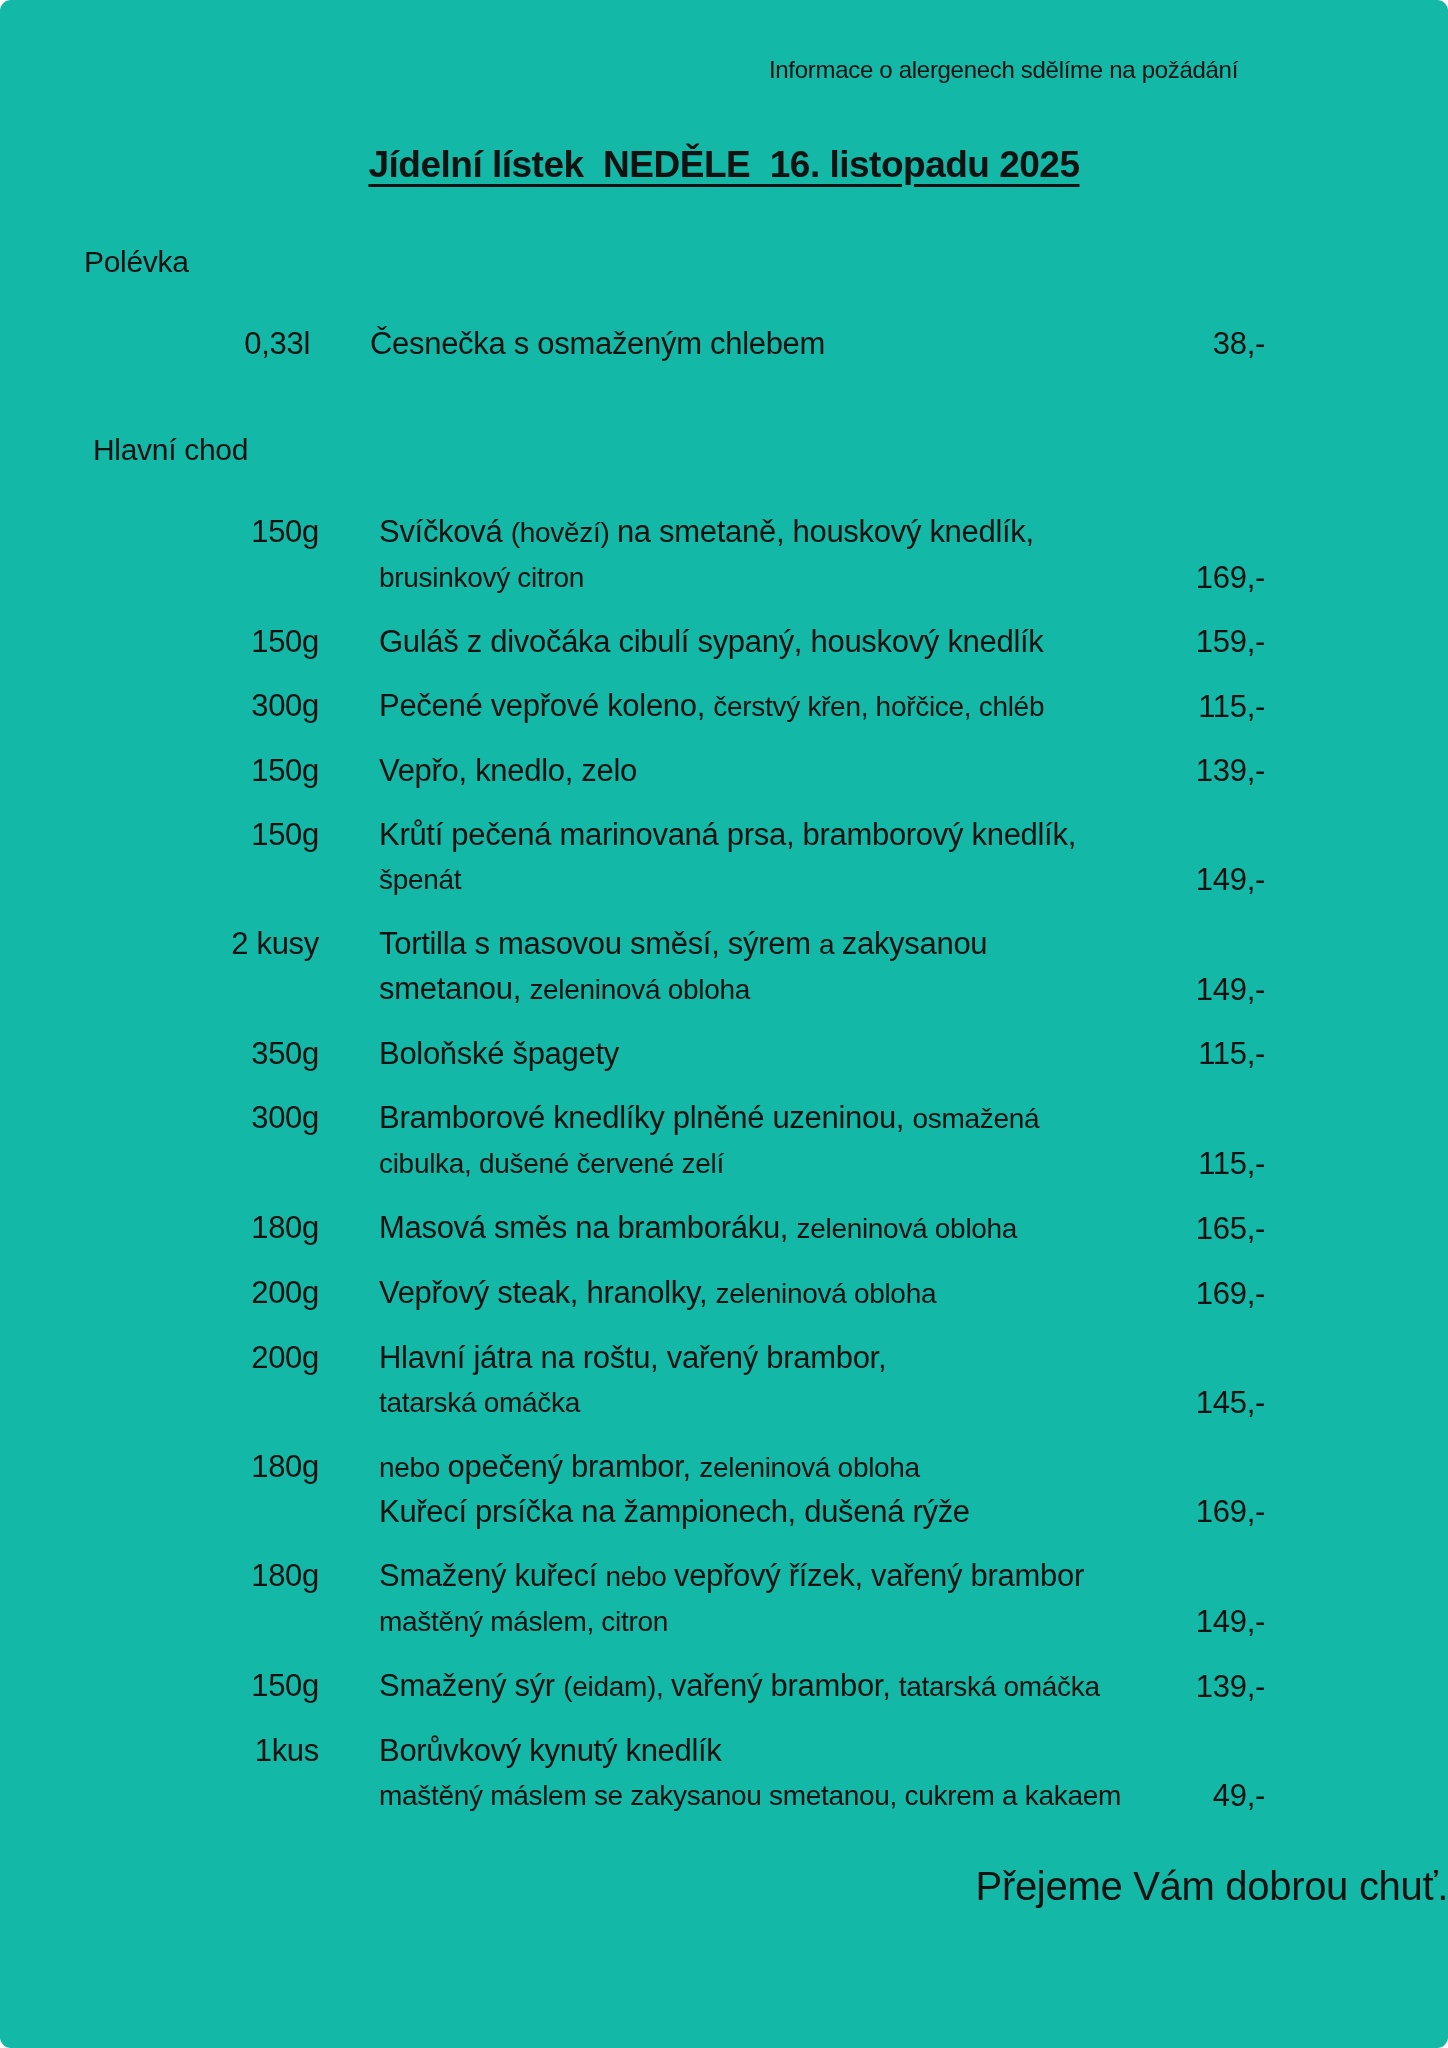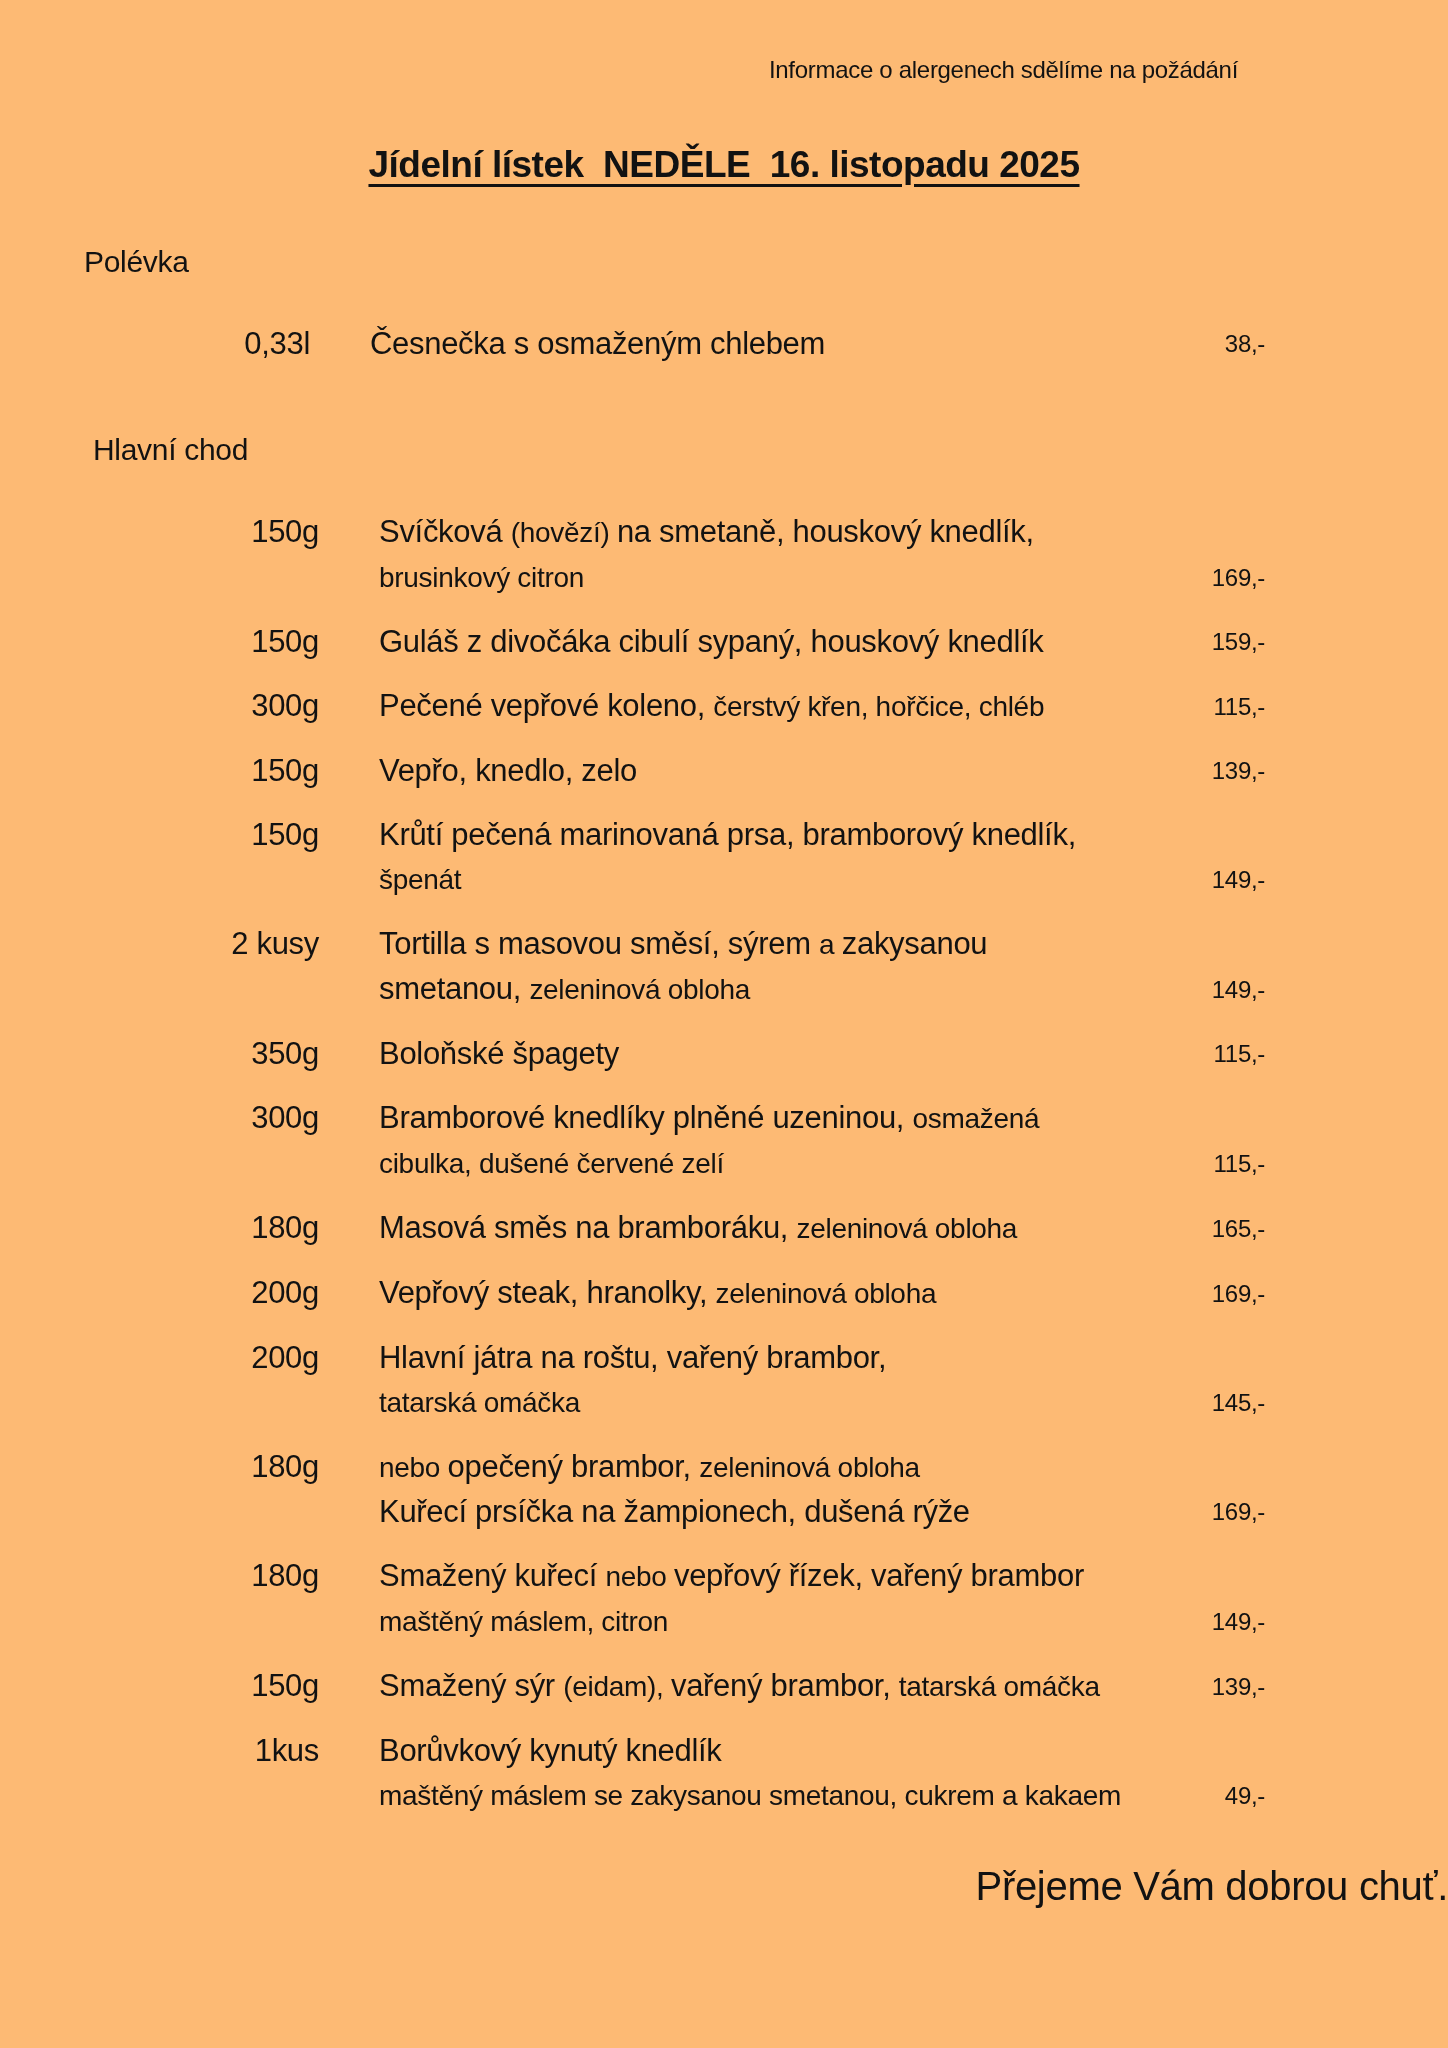--- a/index.html
+++ b/index.html
@@ -5,25 +5,26 @@
   html, body {
     margin: 0;
     padding: 0;
     background: #ffffff;
   }
   .page {
     position: relative;
     width: 1448px;
     height: 2048px;
     margin: 0 auto;
-    background: #fdba74;
+    background: #14b8a6;
     color: #121212;
     font-family: "Liberation Sans", sans-serif;
     letter-spacing: -0.3px;
     overflow: hidden;
+    border-radius: 11px;
   }
   .allergen-note {
     padding-top: 56px;
     padding-right: 210px;
     text-align: right;
     font-size: 24px;
     font-weight: 400;
   }
   .title {
     margin: 60px 0 0 0;
@@ -58,21 +59,21 @@
   .name {
     padding-left: 60px;
     font-size: 31px;
   }
   .name .line { white-space: nowrap; }
   .seg-lg { font-size: 31px; margin-top: 11px; }
   .seg-sm { font-size: 28px; }
   .price {
     align-self: end;
     text-align: right;
-    font-size: 24px;
+    font-size: 31px;
     white-space: nowrap;
   }
   .footer {
     margin-top: 46px;
     text-align: right;
     font-size: 40px;
   }
 </style>
 </head>
 <body>

